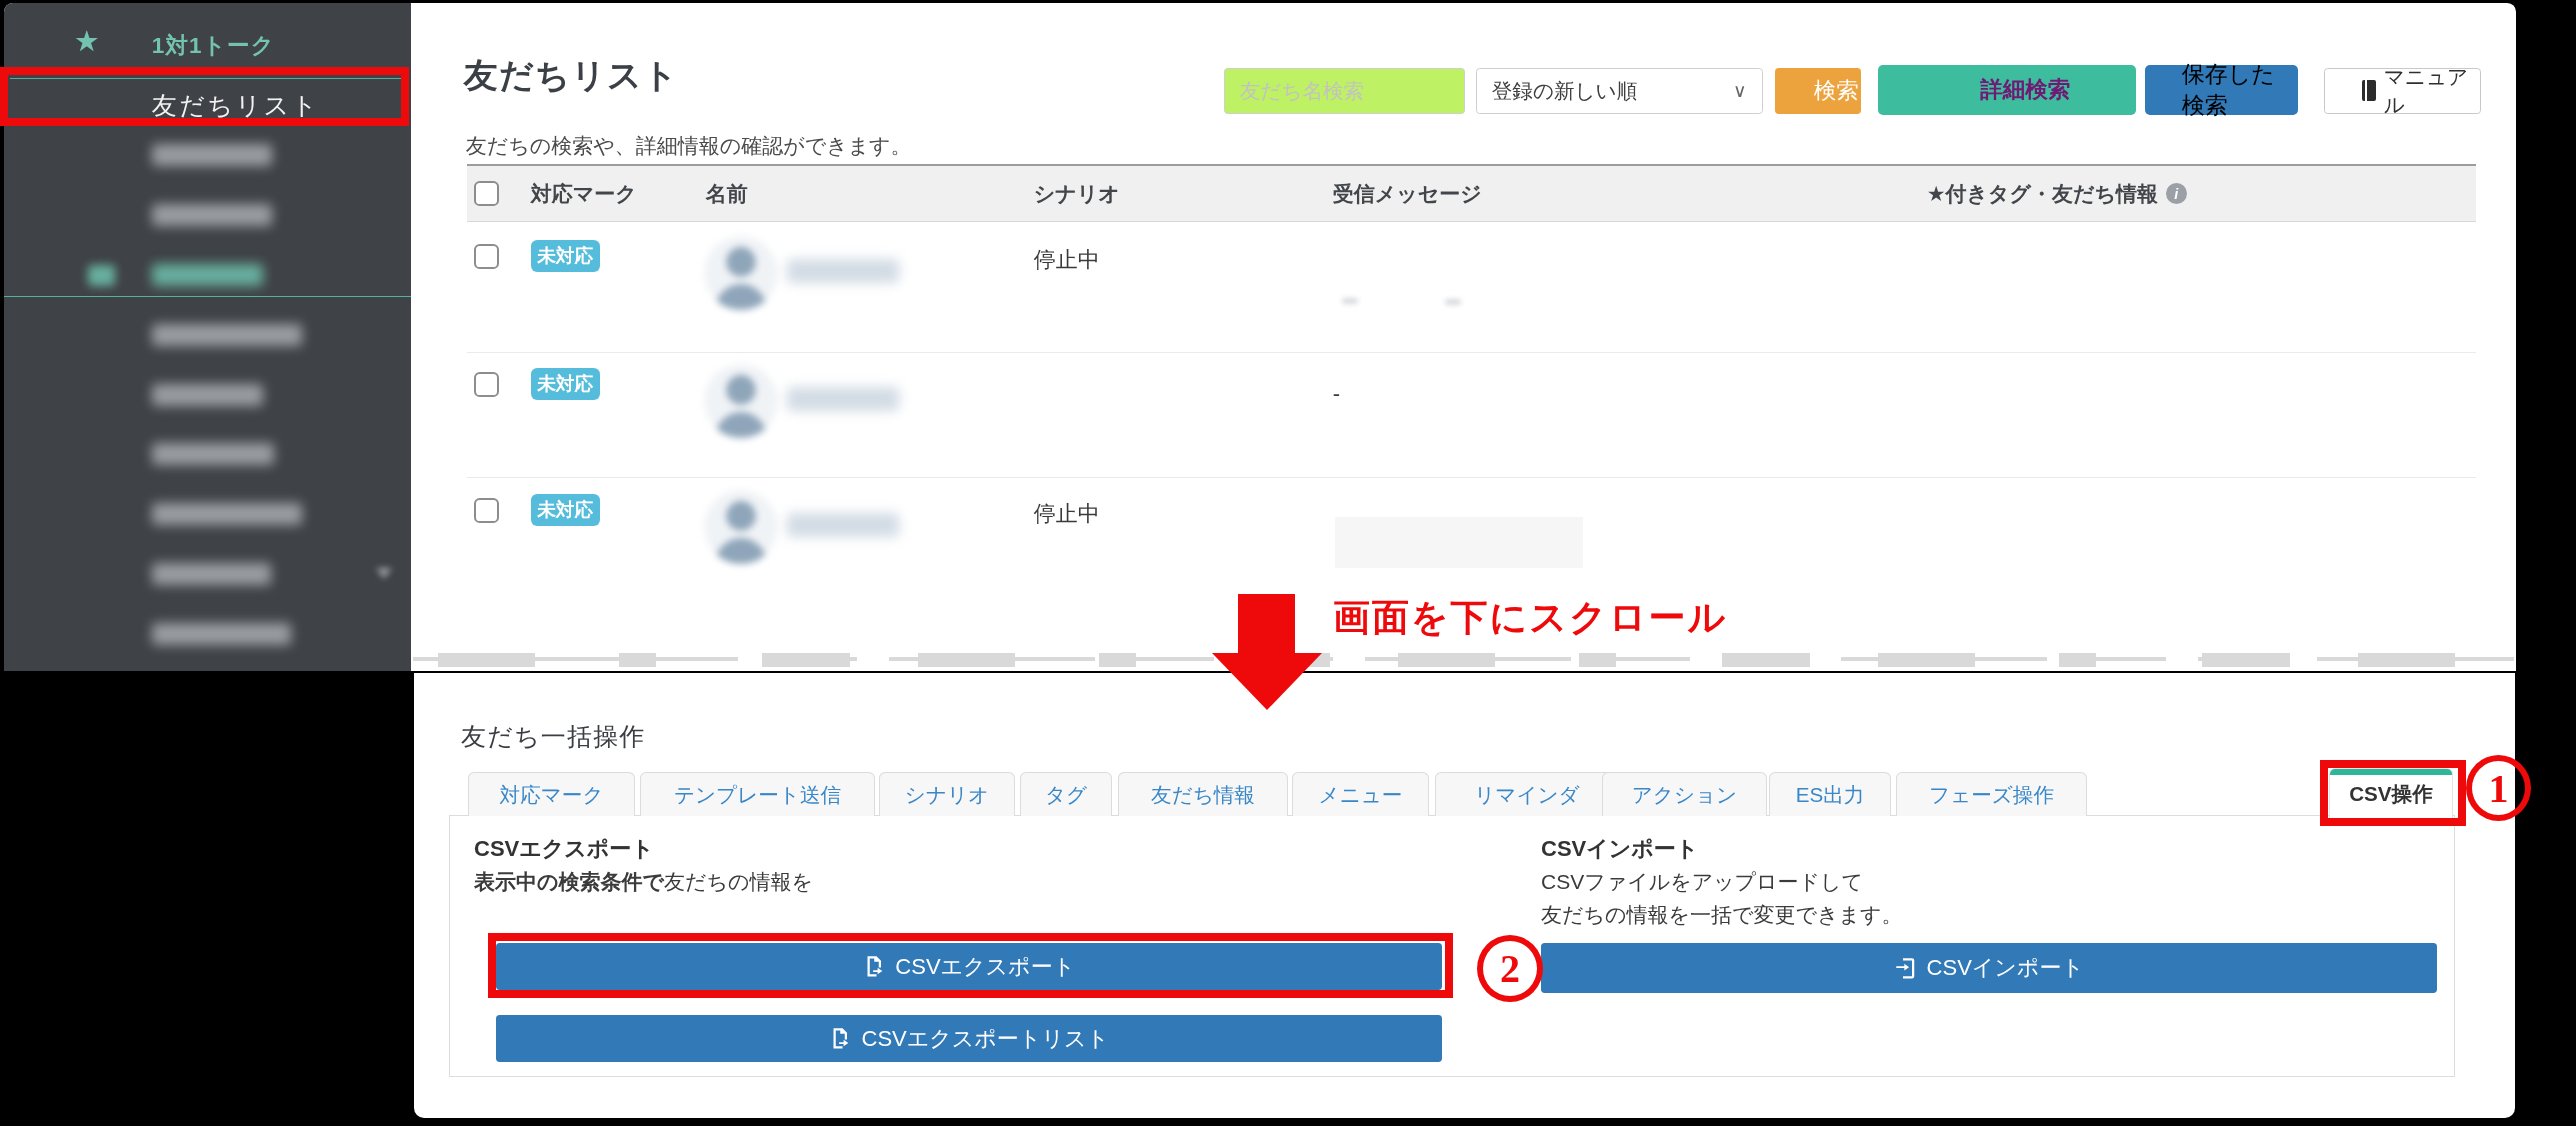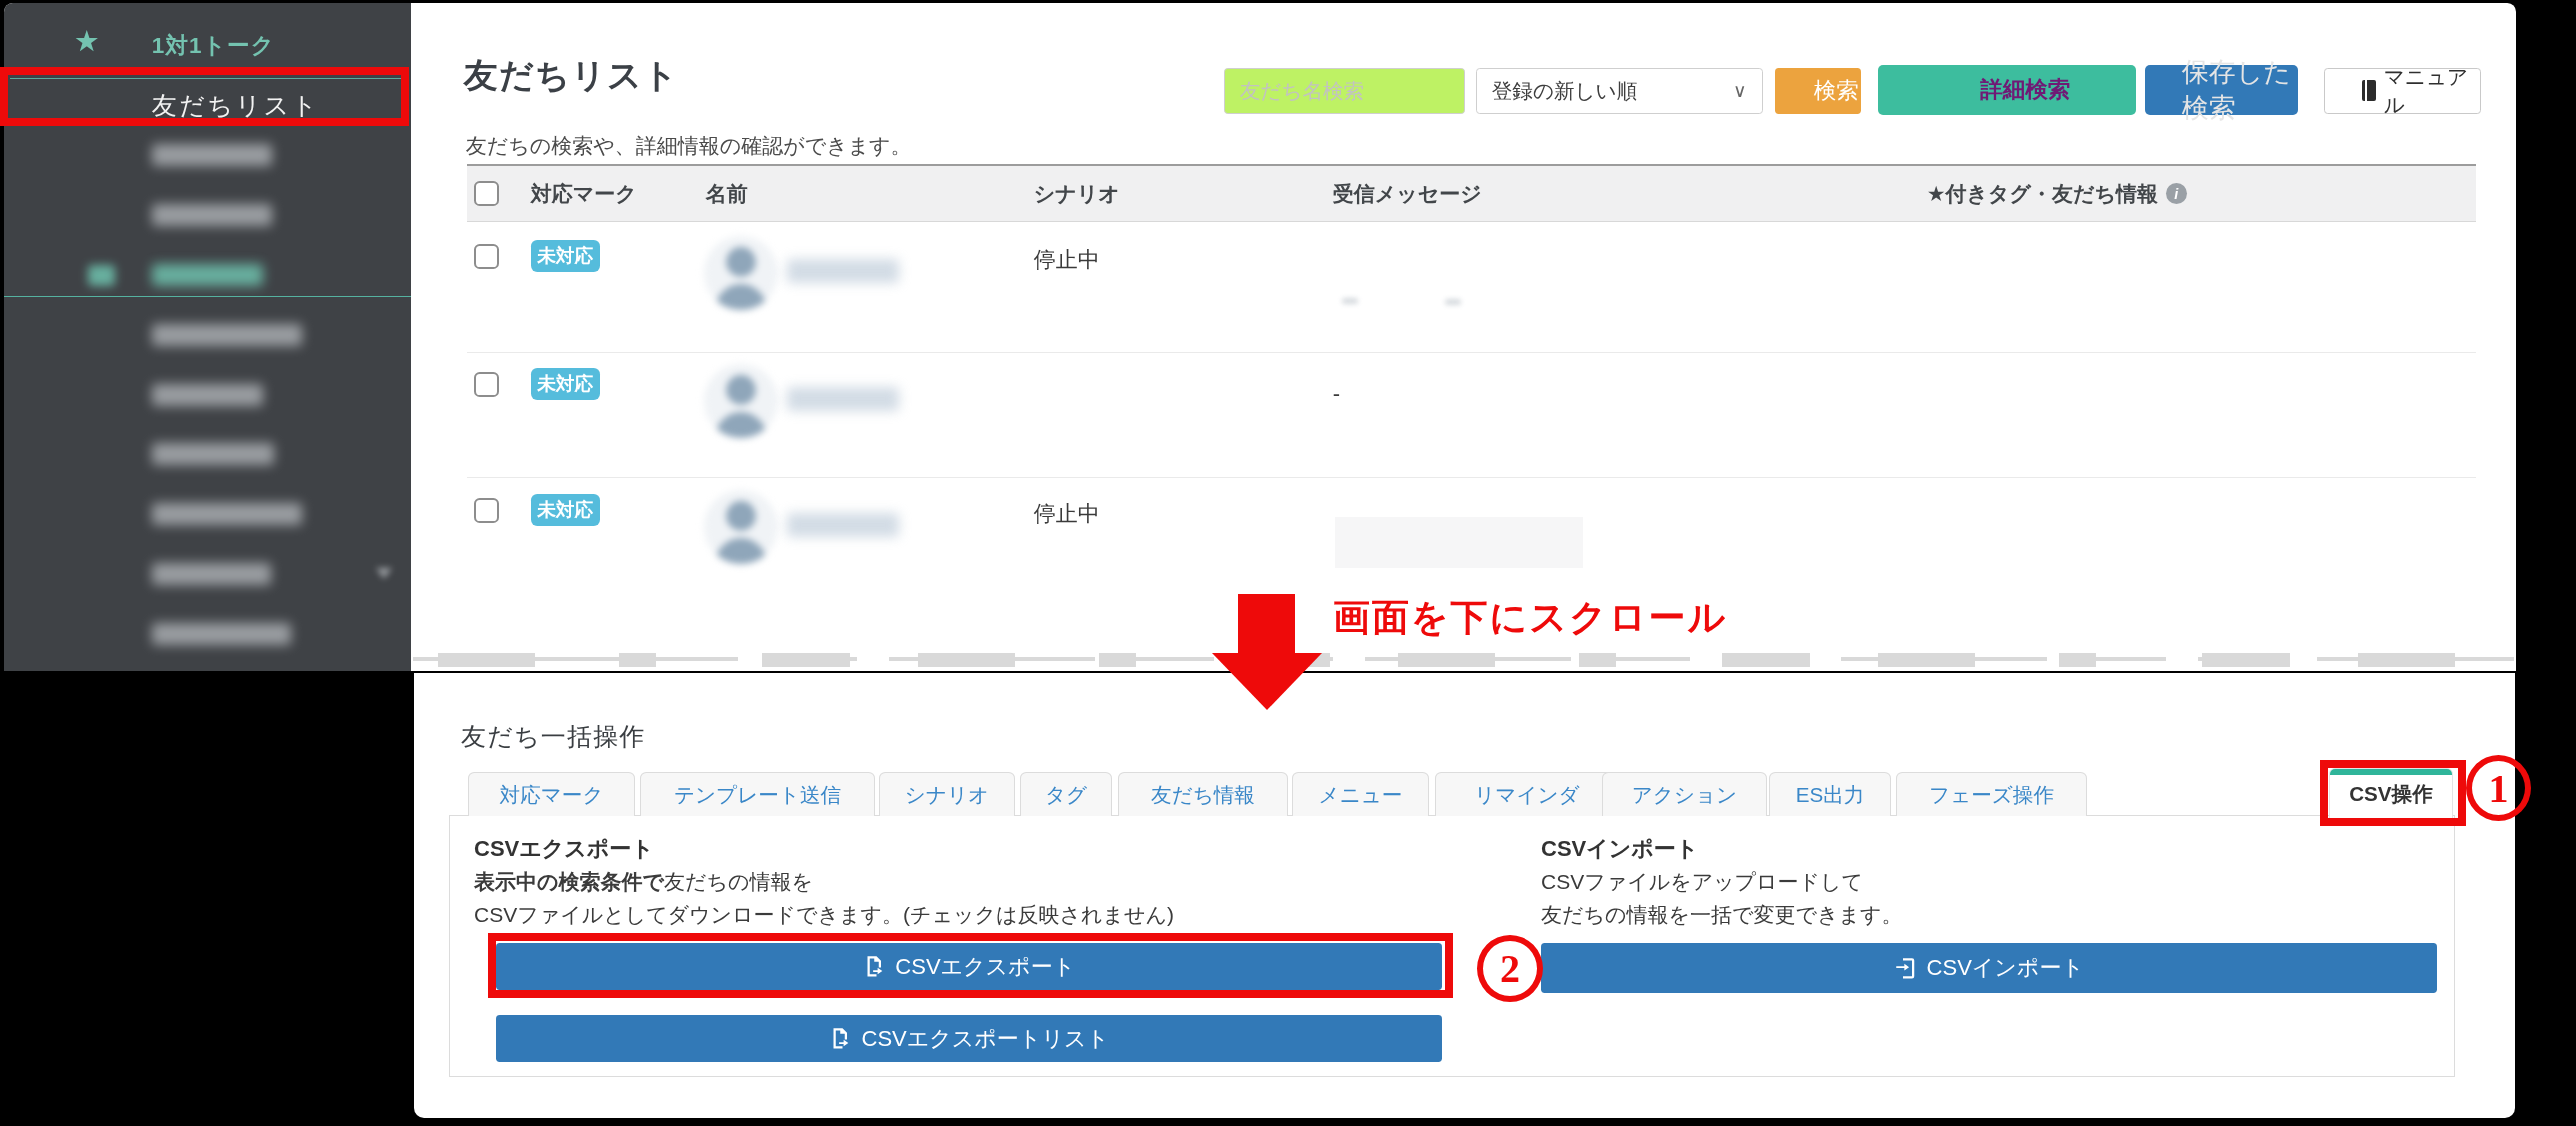--- a/index.html
+++ b/index.html
@@ -23,21 +23,21 @@
   
   .page-title{left:460px;top:50px;font-size:34px;font-weight:bold;color:#3b4046;letter-spacing:1.2px;}
   .page-subtitle{left:462px;top:129px;font-size:21px;color:#4b4b4b;}
   .ctl{position:absolute;top:65px;height:46px;box-sizing:border-box;display:flex;align-items:center;justify-content:center;border-radius:3.7px;padding-left:37px;}
   .search-input{left:1220px;width:241px;border:1.2px solid #cfcfcf;background:#bef264;font-size:20.6px;color:#444;padding:0 15px;justify-content:flex-start;}
   .search-input::placeholder{color:#c2c2c2;}
   input.search-input{display:block;line-height:44px;}
   .sort-select{left:1472px;width:287px;border:1.2px solid #cfcfcf;background:#fff;font-size:20.6px;color:#3e3e3e;justify-content:space-between;padding:0 15px;cursor:pointer;}
   .btn-search{left:1771px;width:86px;background:#eca33e;color:#fff;font-size:22.5px;cursor:pointer;}
   .btn-adv{left:1874px;top:62px;height:50px;width:258px;background:#3dbd9e;color:#701a75;font-size:22.5px;font-weight:bold;border-radius:5px;cursor:pointer;}
-  .btn-saved{left:2141px;top:62px;height:50px;width:153px;background:#3279b7;color:#e5e5e5;font-size:27px;border-radius:5px;cursor:pointer;}
+  .btn-saved{left:2141px;top:62px;height:50px;width:153px;background:#3279b7;color:#000000;font-size:23px;border-radius:5px;cursor:pointer;}
   .btn-manual{left:2320px;width:157px;background:#fff;border:1.2px solid #c9c9c9;color:#2f2f2f;font-size:20.6px;gap:7.5px;cursor:pointer;}
   .book-icon{display:inline-block;width:16px;height:21px;background:#2c2c2c;border-radius:1.9px;position:relative;}
   .book-icon:after{content:"";position:absolute;left:3.7px;top:0;width:1.9px;height:21px;background:#fff;}
   .chev{font-size:18.7px;color:#666;}
   
   .tbl-topline{left:463px;top:161px;width:2009px;height:2.5px;background:#9c9c9c;}
   .thead{left:463px;top:163px;width:2009px;height:55px;background:#f0f0f1;border-bottom:1.2px solid #d8d8d8;}
   .th{position:absolute;top:0;height:55px;line-height:55px;font-size:21px;font-weight:bold;color:#42464a;}
   .checkbox{position:absolute;width:25px;height:25px;background:#fff;border:2.5px solid #8d8d8d;border-radius:5.6px;box-sizing:border-box;cursor:pointer;}
   .row{position:absolute;left:463px;width:2009px;border-bottom:1.2px solid #eaeaea;}
@@ -207,21 +207,20 @@
     <span>CSV操作</span>
   </div>
   <div class="abs nav-line"></div>
 
   <div class="abs panel"></div>
 
   <div class="abs sec-head exp-head">CSVエクスポート</div>
   <div class="abs sec-line exp-l1">
     <b>表示中の検索条件で</b><span>友だちの情報を</span>
   </div>
-  <div class="abs sec-line exp-l2">CSVファイルとしてダウンロードできます。(チェックは反映されません)</div>
 
   <div class="blue-btn exp-btn">
     <svg width="22.5" height="22.5" viewBox="0 0 20 20">
         <path d="M4 1h8l4 4v6h-2V6h-4V3H6v14h6v2H4z" fill="#fff"></path>
         <path d="M13 11.4v2.1H9v1.6h4v2.1l4.2-2.9z" fill="#fff"></path>
       </svg>
     <span>CSVエクスポート</span>
   </div>
   <div class="blue-btn exp-list-btn">
     <svg width="22.5" height="22.5" viewBox="0 0 20 20">

